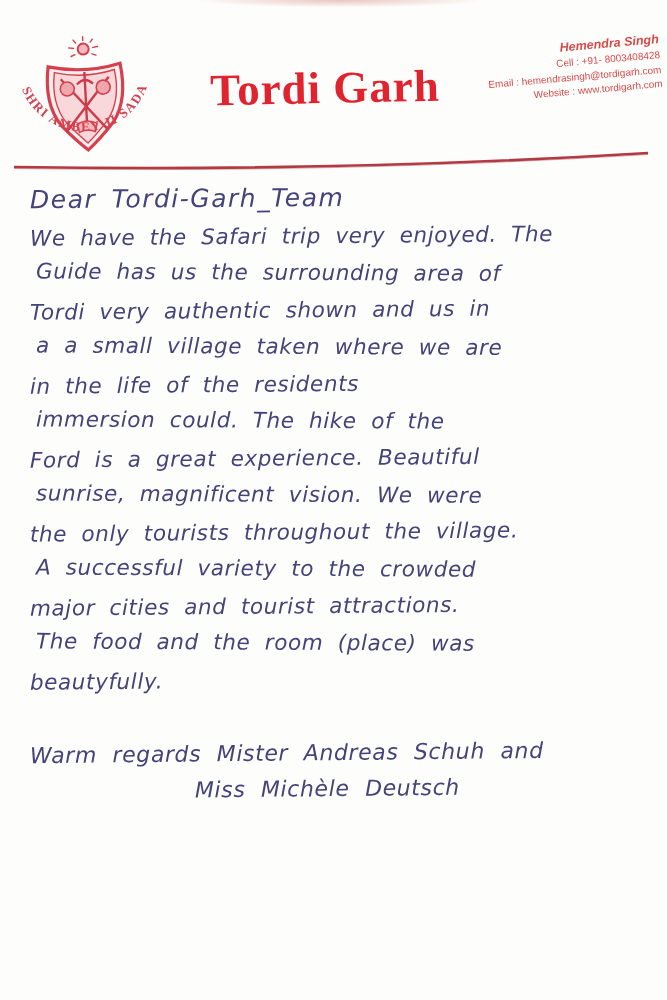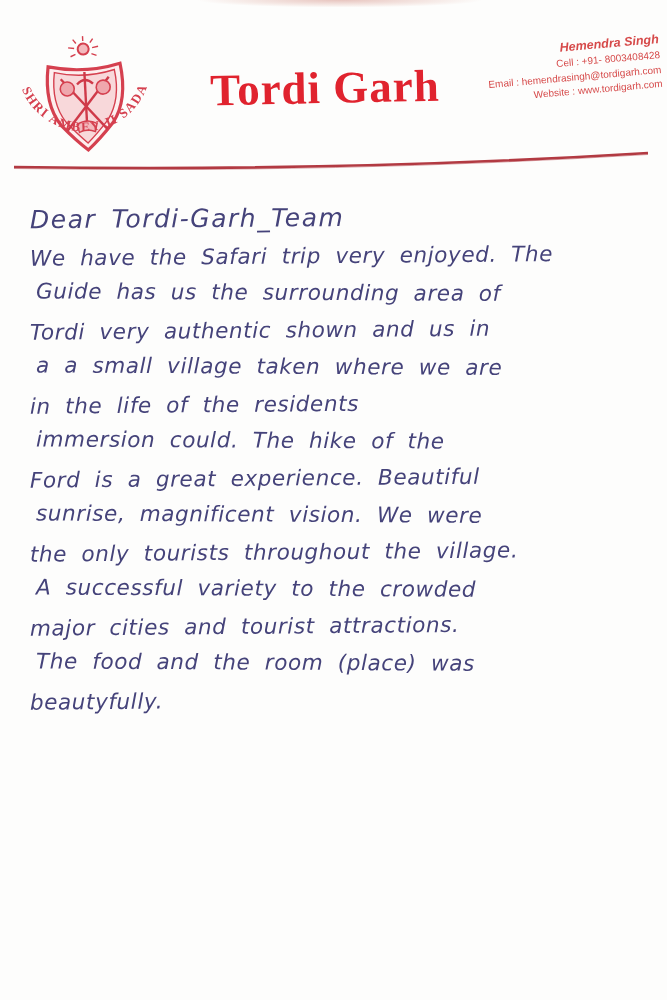--- a/index.html
+++ b/index.html
@@ -53,21 +53,20 @@
     font-style: italic;
     font-size: 12.5px;
   }
   .contact .line { font-size: 10px; }
   .rule-svg { position: absolute; top: 148px; left: 0; }
   
   .hand {
     font-family: "DejaVu Sans", sans-serif;
     font-style: italic;
     color: #45437a;
-    margin-top: 20px;
   }
   .letter-body {
     position: absolute;
     top: 183px; left: 30px;
     width: 615px;
   }
   .salutation {
     font-size: 25px;
     letter-spacing: 1.5px;
     word-spacing: 6px;
@@ -171,15 +170,19 @@
       <div class="body-line">immersion could. The hike of the</div>
       <div class="body-line">Ford is a great experience. Beautiful</div>
       <div class="body-line">sunrise, magnificent vision. We were</div>
       <div class="body-line">the only tourists throughout the village.</div>
       <div class="body-line">A successful variety to the crowded</div>
       <div class="body-line">major cities and tourist attractions.</div>
       <div class="body-line">The food and the room (place) was</div>
       <div class="body-line">beautyfully.</div>
     </div>
 
+    <div class="closing">
+      <div class="closing-line">Warm regards  Mister Andreas Schuh and</div>
+      <div class="closing-line indent">Miss Michèle Deutsch</div>
+    </div>
 
   </div>
 </div>
 
 </body></html>

